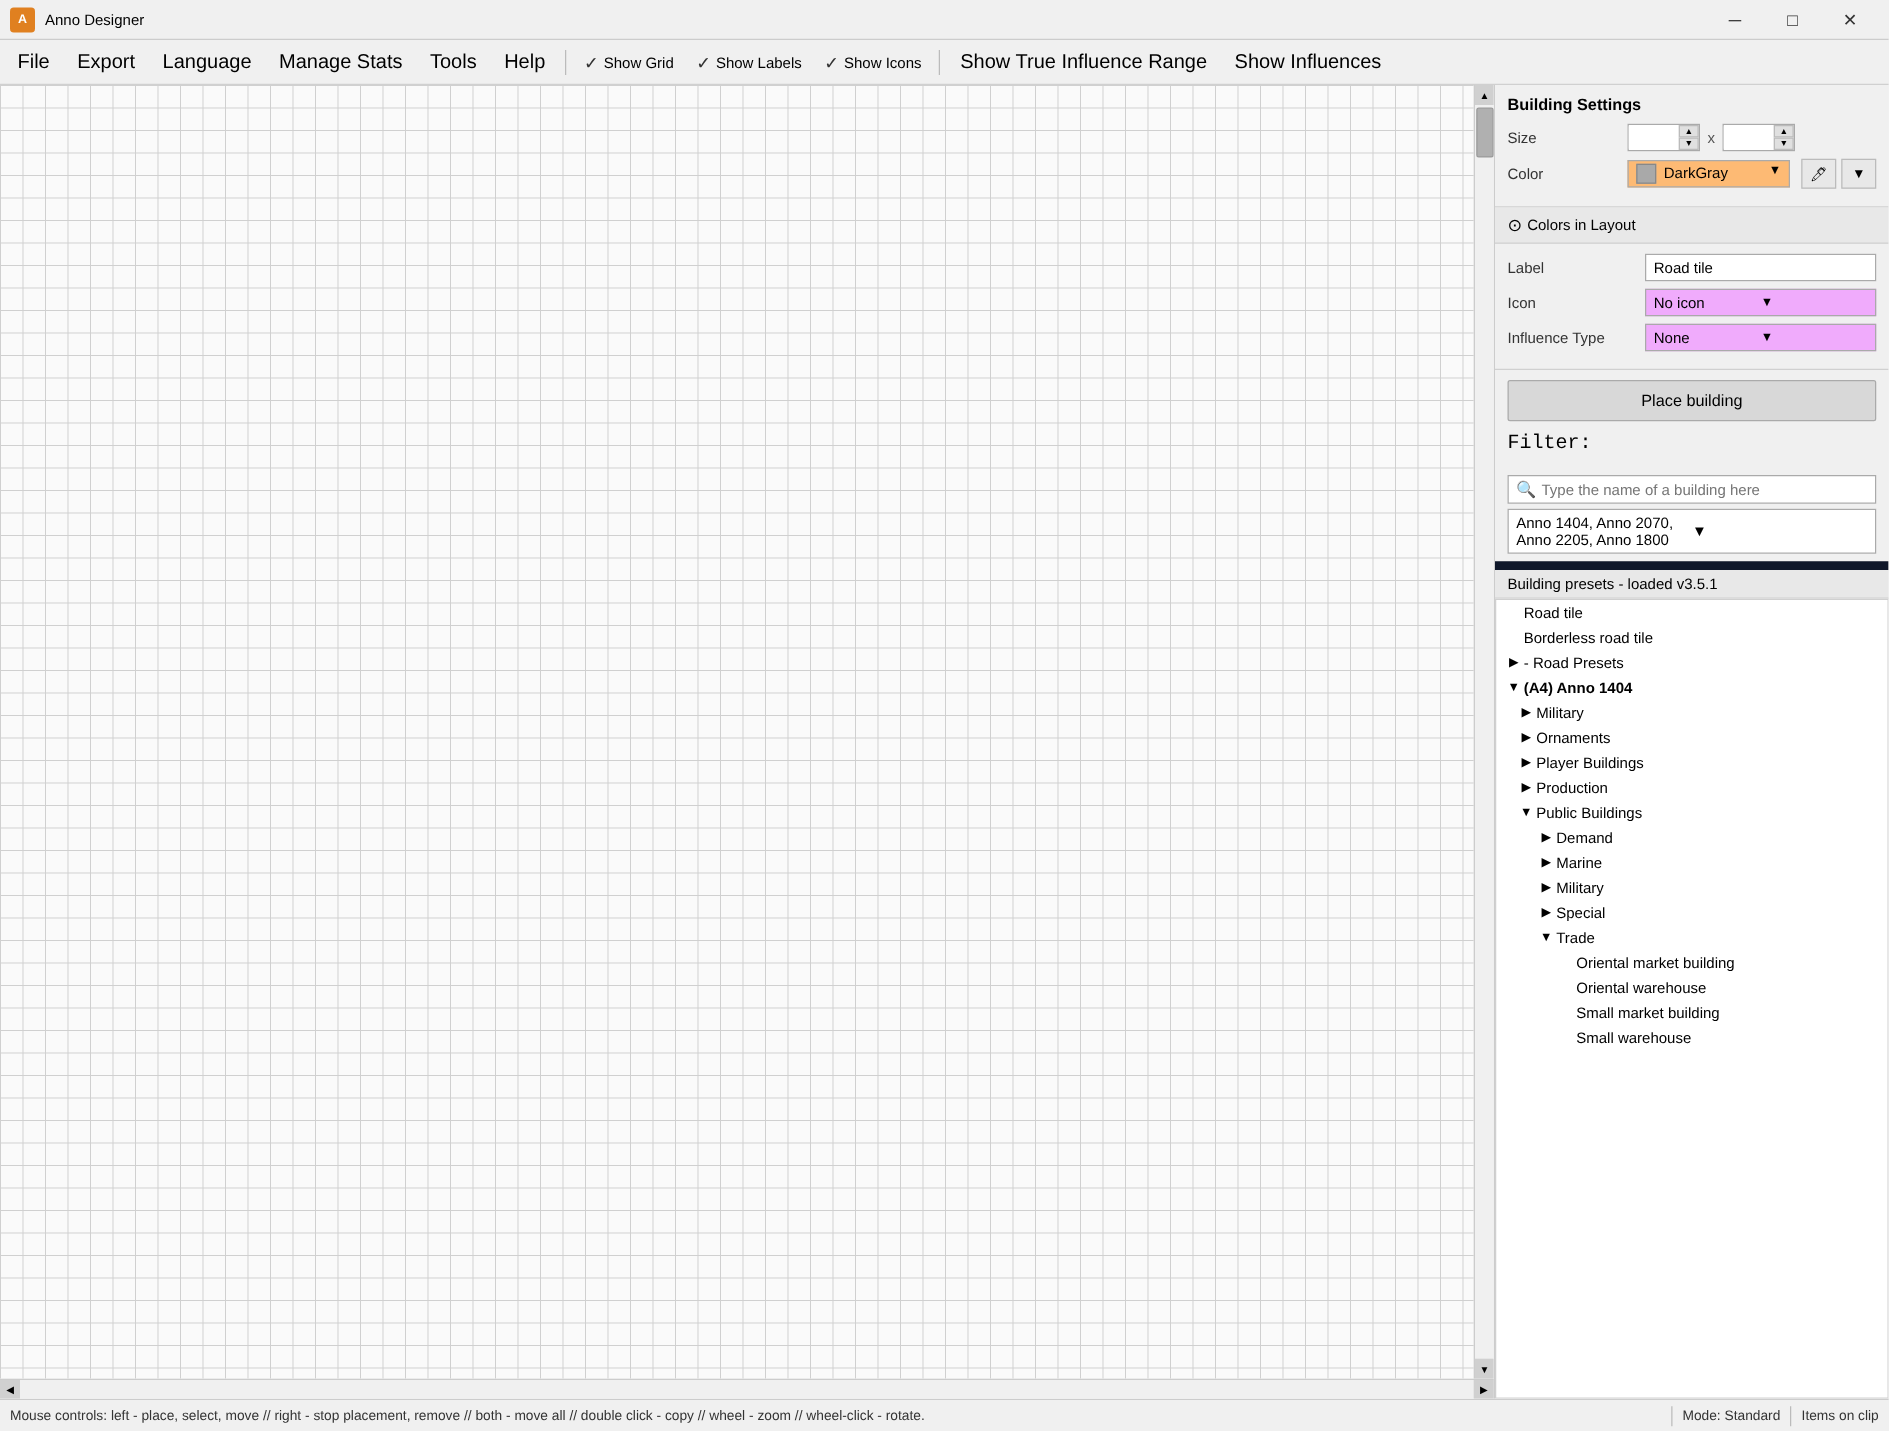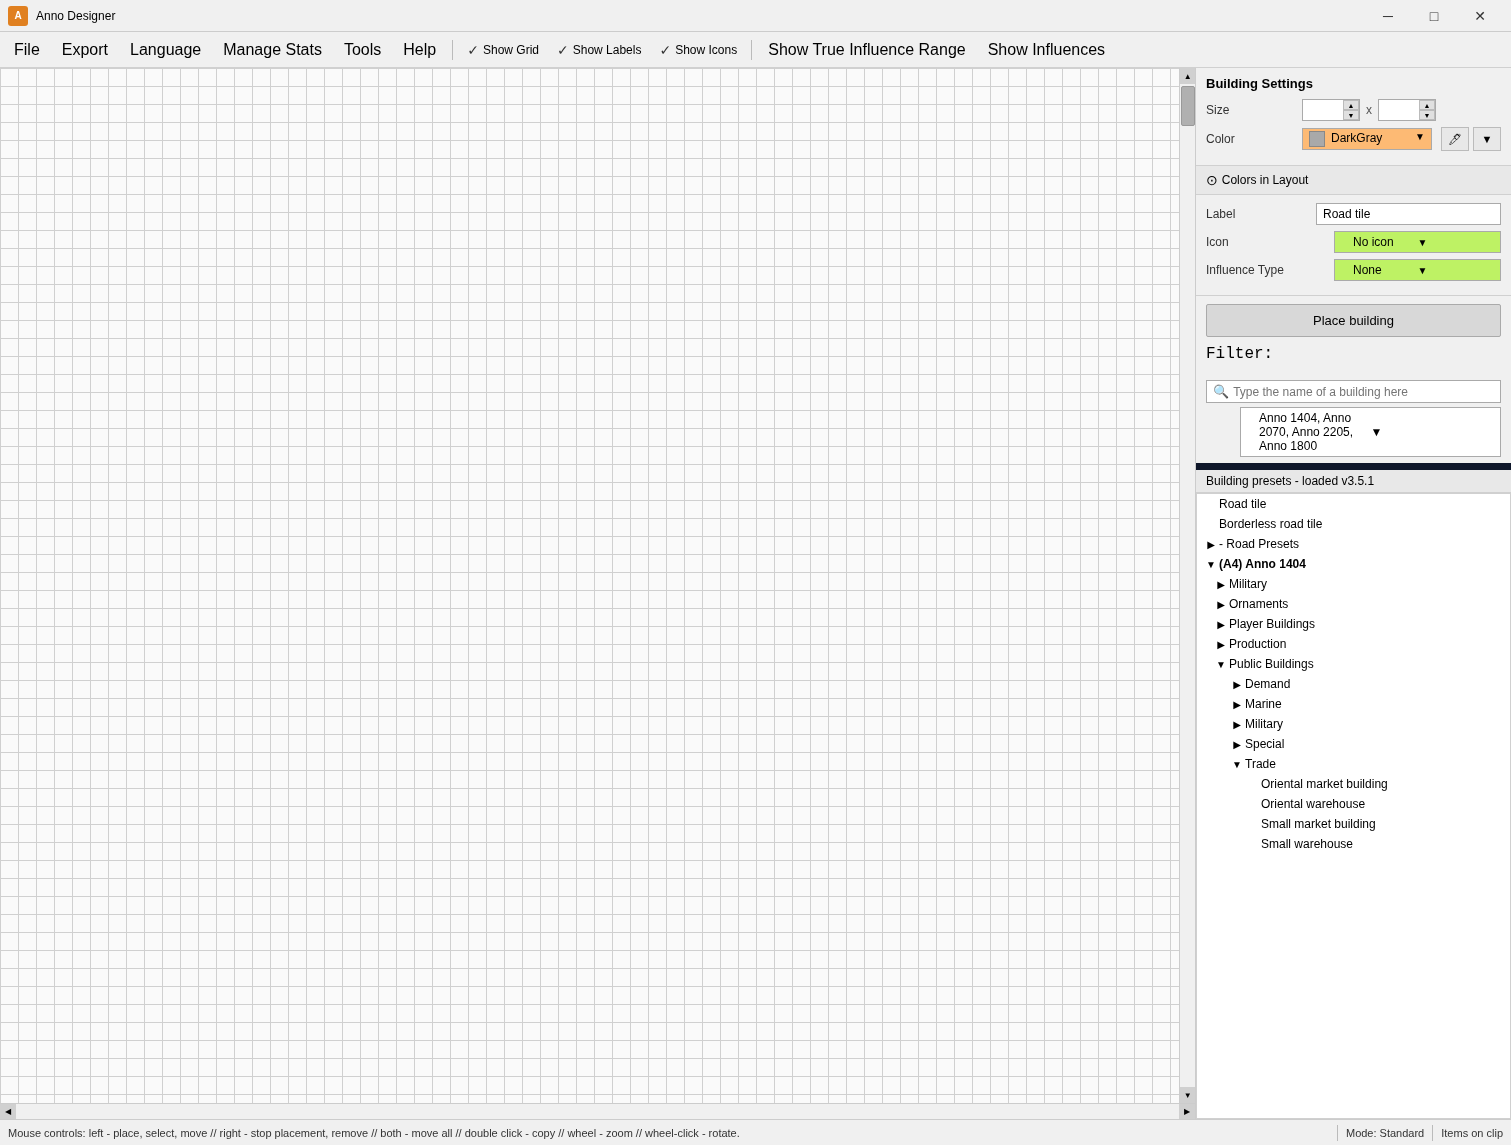--- a/index.html
+++ b/index.html
@@ -278,27 +278,26 @@
       flex: 1;
       border: 1px solid #aaa;
       padding: 3px 6px;
       font-size: 12px;
       outline: none;
       background: white;
     }
     .form-select {
       flex: 1;
       border: 1px solid #aaa;
-      padding: 3px 18px;
-      font-size: 12px;
-      background: #bef264;
-      display: flex;
-      align-items: center;
-      cursor: pointer;
-      margin-left: 18px;
+      padding: 3px 6px;
+      font-size: 12px;
+      background: #f0abfc;
+      display: flex;
+      align-items: center;
+      cursor: pointer;
     }
     .form-select span { flex: 1; }
     .form-select .arr { font-size: 10px; }
 
     
     .options-section {
       padding: 8px 10px;
       border-bottom: 1px solid #d0d0d0;
     }
     .options-row {
@@ -360,24 +359,23 @@
       outline: none;
       font-size: 12px;
       flex: 1;
     }
     .search-icon { font-size: 13px; color: #666; }
     .game-select {
       display: flex;
       align-items: center;
       border: 1px solid #aaa;
       background: white;
-      padding: 3px 18px;
-      cursor: pointer;
-      font-size: 12px;
-      margin-left: 34px;
+      padding: 3px 6px;
+      cursor: pointer;
+      font-size: 12px;
     }
     .game-select span { flex: 1; }
 
     
     #presets-label {
       padding: 4px 10px;
       font-size: 12px;
       color: #000000;
       background: #e8e8e8;
       border-top: 7px solid #0f172a;

